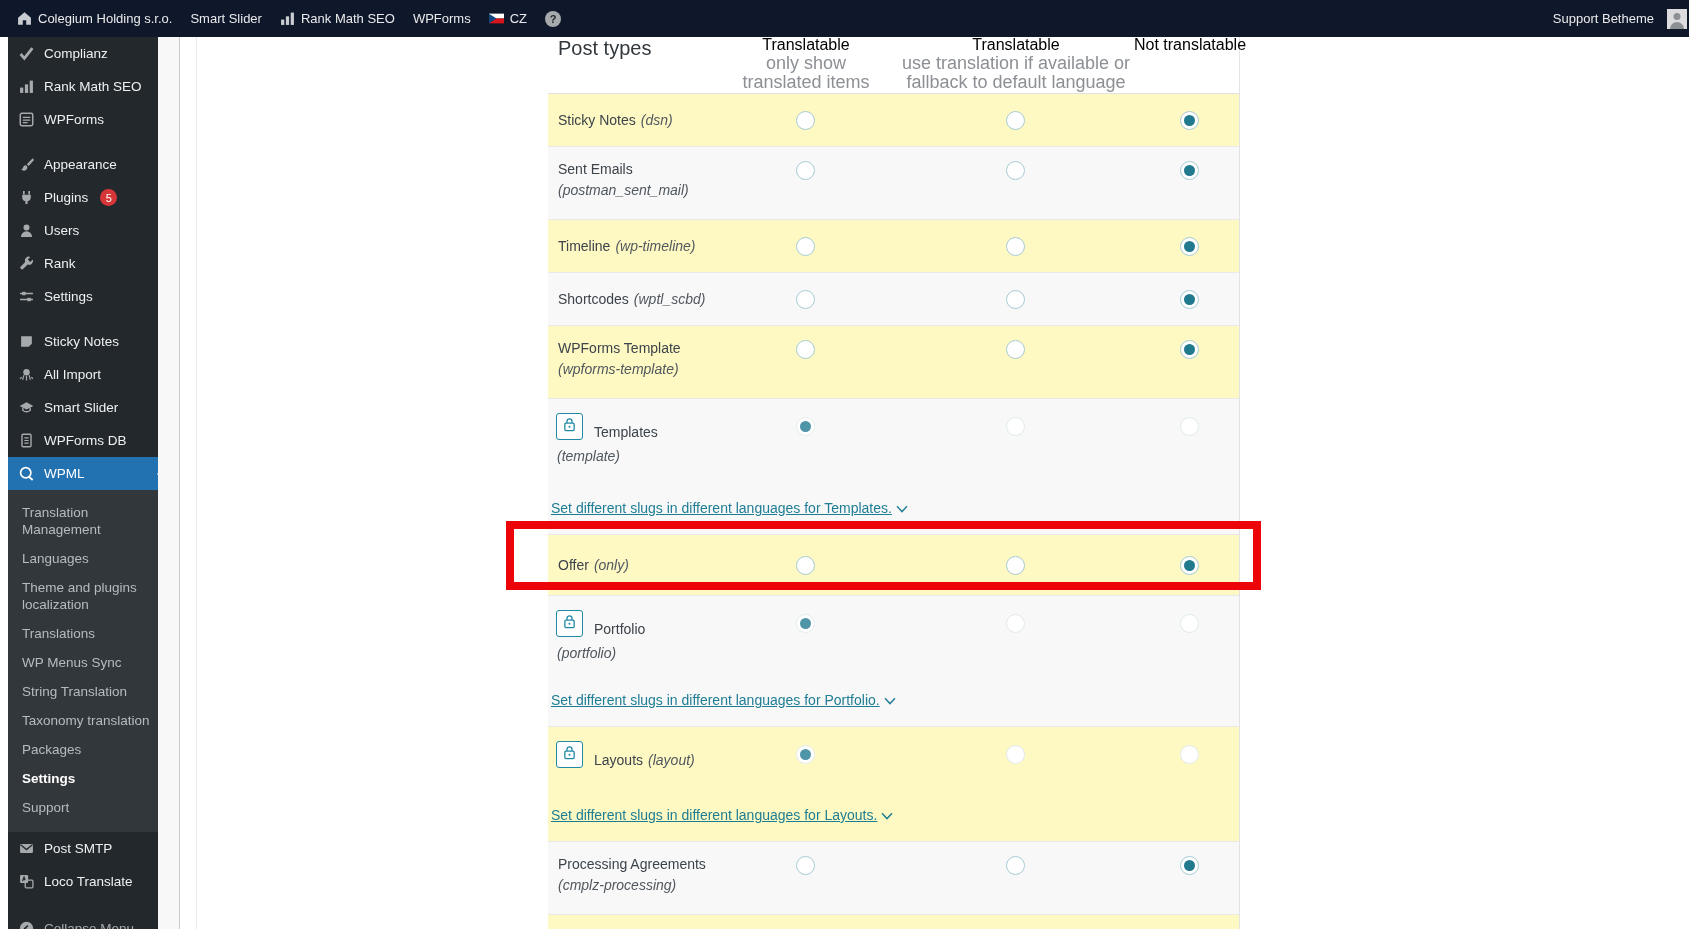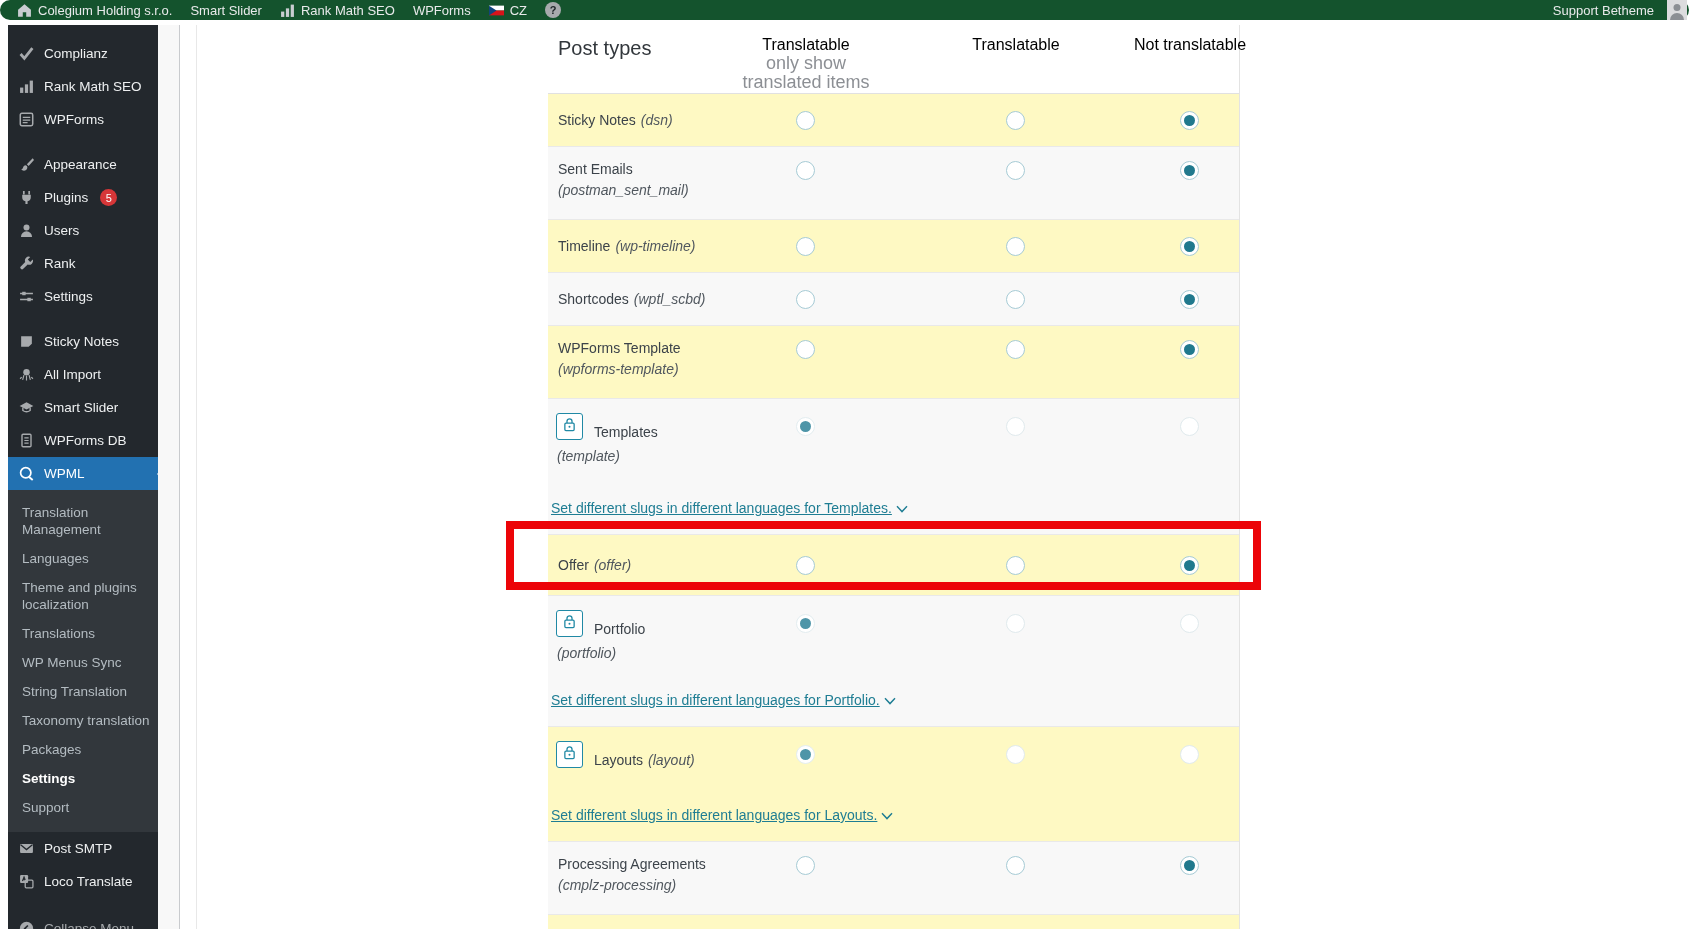--- a/index.html
+++ b/index.html
@@ -1,21 +1,21 @@
 <!DOCTYPE html>
 <html><head>
 <meta charset="utf-8">
 <style>
   html,body{margin:0;padding:0;background:#fff;}
   body{font-family:"Liberation Sans",sans-serif;}
   #screen{position:relative;width:1689px;height:929px;overflow:hidden;background:#fff;}
 
   
-  #adminbar{position:absolute;left:0;top:0;width:100%;height:20px;background:#14532d;
-    display:flex;align-items:center;justify-content:space-between;z-index:50;border-radius:11px;}
+  #adminbar{position:absolute;left:0;top:0;width:100%;height:37px;background:#0f172a;
+    display:flex;align-items:center;justify-content:space-between;z-index:50;}
   #adminbar-left,#adminbar-right{display:flex;align-items:center;height:100%;}
   #adminbar-left{padding-left:8px;}
   #adminbar-right{padding-right:0;}
   .ab-item{display:flex;align-items:center;gap:6px;height:100%;padding:0 9px;color:#e9eaeb;
     font-size:13px;white-space:nowrap;cursor:pointer;}
   .ab-item .icon{display:flex;align-items:center;color:#c9cdd1;}
   .ab-item .icon svg{width:15px;height:15px;}
   .ab-flag svg{width:20px;height:13px;}
   .ab-help{width:16px;height:16px;border-radius:50%;background:#a7aaad;color:#1d2327;
     font-size:11px;font-weight:bold;display:flex;align-items:center;justify-content:center;}
@@ -316,20 +316,21 @@
 
   <div id="table">
       <div id="thead">
         <div class="hdr-label">Post types</div>
         <div class="hdr-col" style="left: 183px; width: 150px;">
           <div class="hdr-title">Translatable</div>
           <div class="hdr-sub">only show translated items</div>
         </div>
         <div class="hdr-col" style="left: 343px; width: 250px;">
           <div class="hdr-title">Translatable</div>
+          <div class="hdr-sub">use translation if available or fallback to default language</div>
         </div>
         <div class="hdr-col" style="left: 582px; width: 120px;">
           <div class="hdr-title">Not translatable</div>
         </div>
       </div>
       <div class="trow" style="height: 52px;">
         <div class="lbl center"><span>Sticky Notes</span><span class="slug inline">(dsn)</span></div>
         <span class="radio unselected" style="left: 248px; top: 17px;"></span>
         <span class="radio unselected" style="left: 458px; top: 17px;"></span>
         <span class="radio selected" style="left: 632px; top: 17px;"></span>
@@ -371,21 +372,21 @@
         </div>
         <div class="locked-slug slug">(template)</div>
         <a class="slug-link"><span>Set different slugs in different languages for Templates.</span><span class="chev"><svg viewBox="0 0 12 8">
               <path d="M1 1.2 6 6.6 11 1.2" fill="none" stroke="currentColor" stroke-width="1.4"></path>
             </svg></span></a>
         <span class="radio disabled-selected" style="left: 248px; top: 18px;"></span>
         <span class="radio disabled-unselected" style="left: 458px; top: 18px;"></span>
         <span class="radio disabled-unselected" style="left: 632px; top: 18px;"></span>
       </div>
       <div class="trow" style="height: 60px;">
-        <div class="lbl center"><span>Offer</span><span class="slug inline">(offer)</span></div>
+        <div class="lbl center"><span>Offer</span><span class="slug inline">(only)</span></div>
         <span class="radio unselected" style="left: 248px; top: 21px;"></span>
         <span class="radio unselected" style="left: 458px; top: 21px;"></span>
         <span class="radio selected" style="left: 632px; top: 21px;"></span>
       </div>
       <div class="trow gray" style="height: 130px;">
         <div class="lock-row">
           <span class="lock-btn">
             <span class="icon"><svg viewBox="0 0 14 16">
                 <rect x="2" y="6.5" width="10" height="8" rx="1.2" fill="none" stroke="currentColor" stroke-width="1.4"></rect>
                 <path d="M4.3 6.5V4.6a2.7 2.7 0 0 1 5.4 0v1.9" fill="none" stroke="currentColor" stroke-width="1.4"></path>

